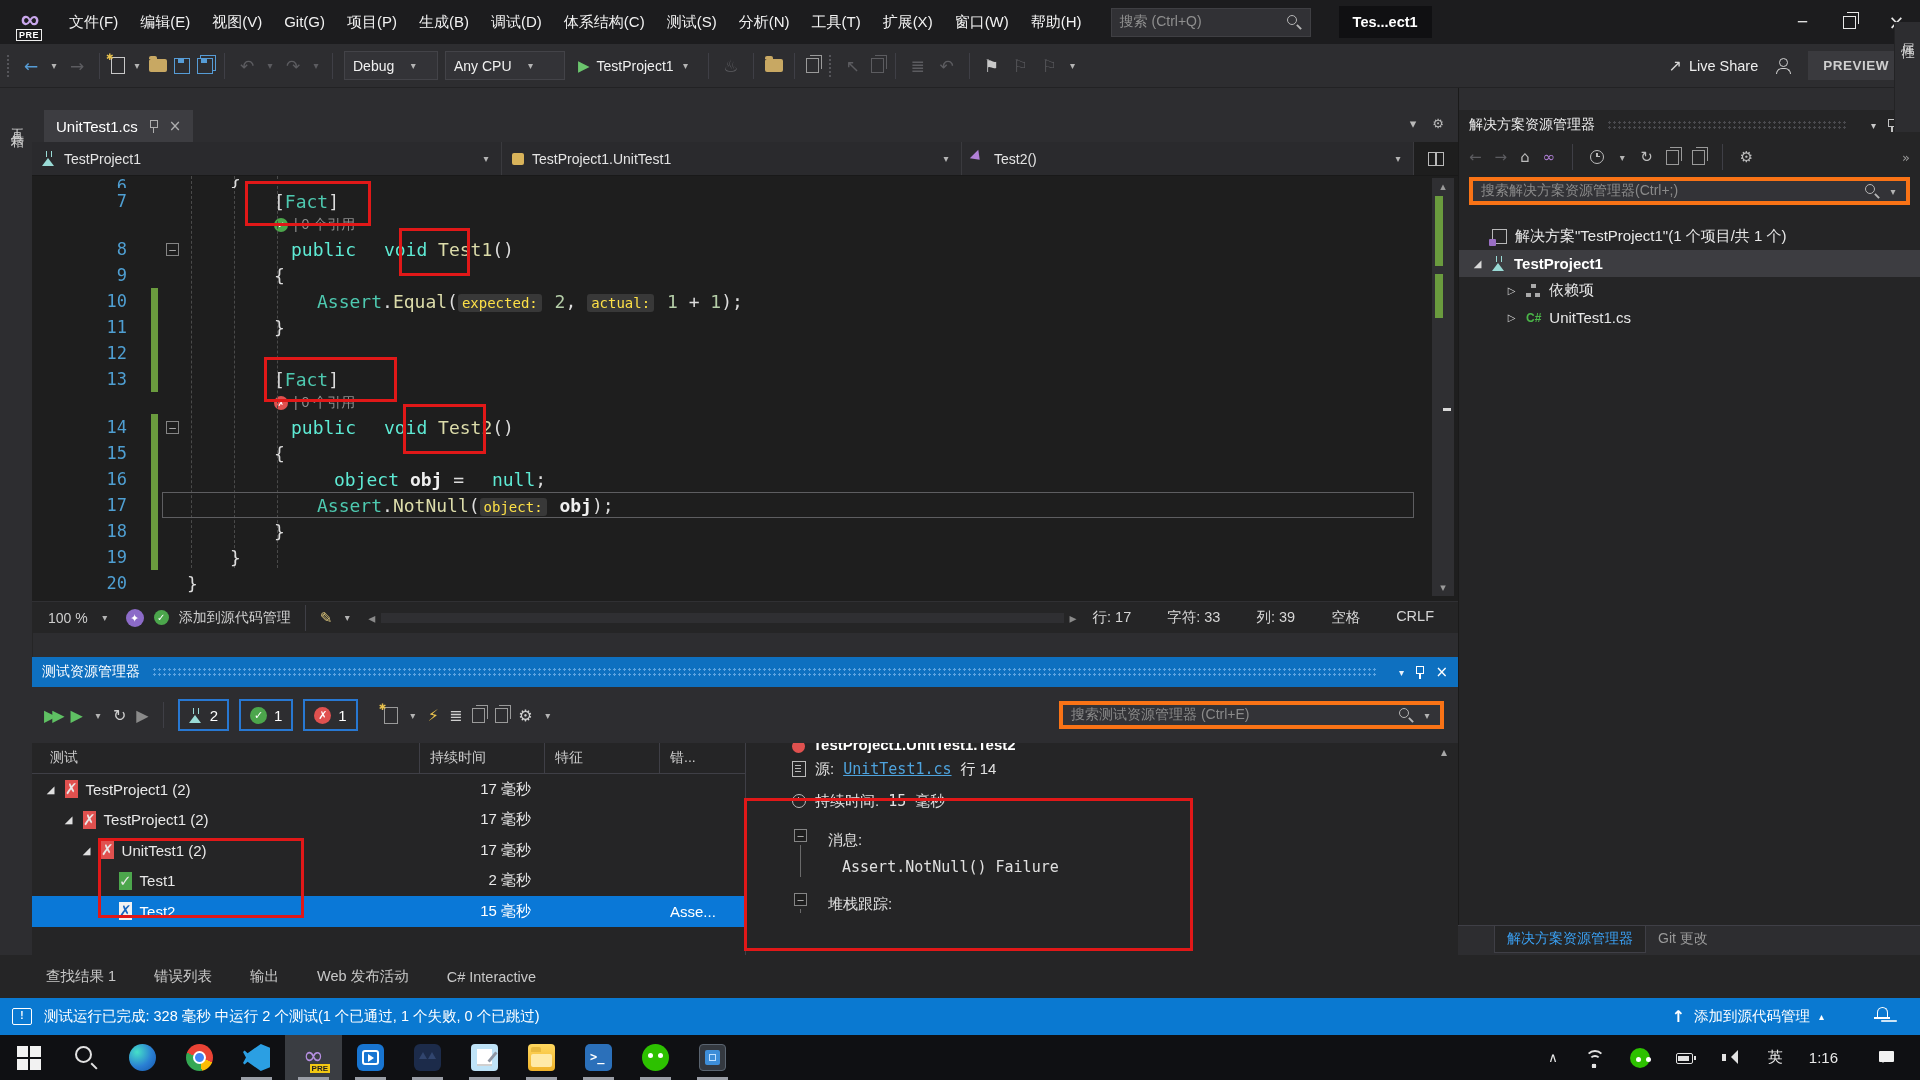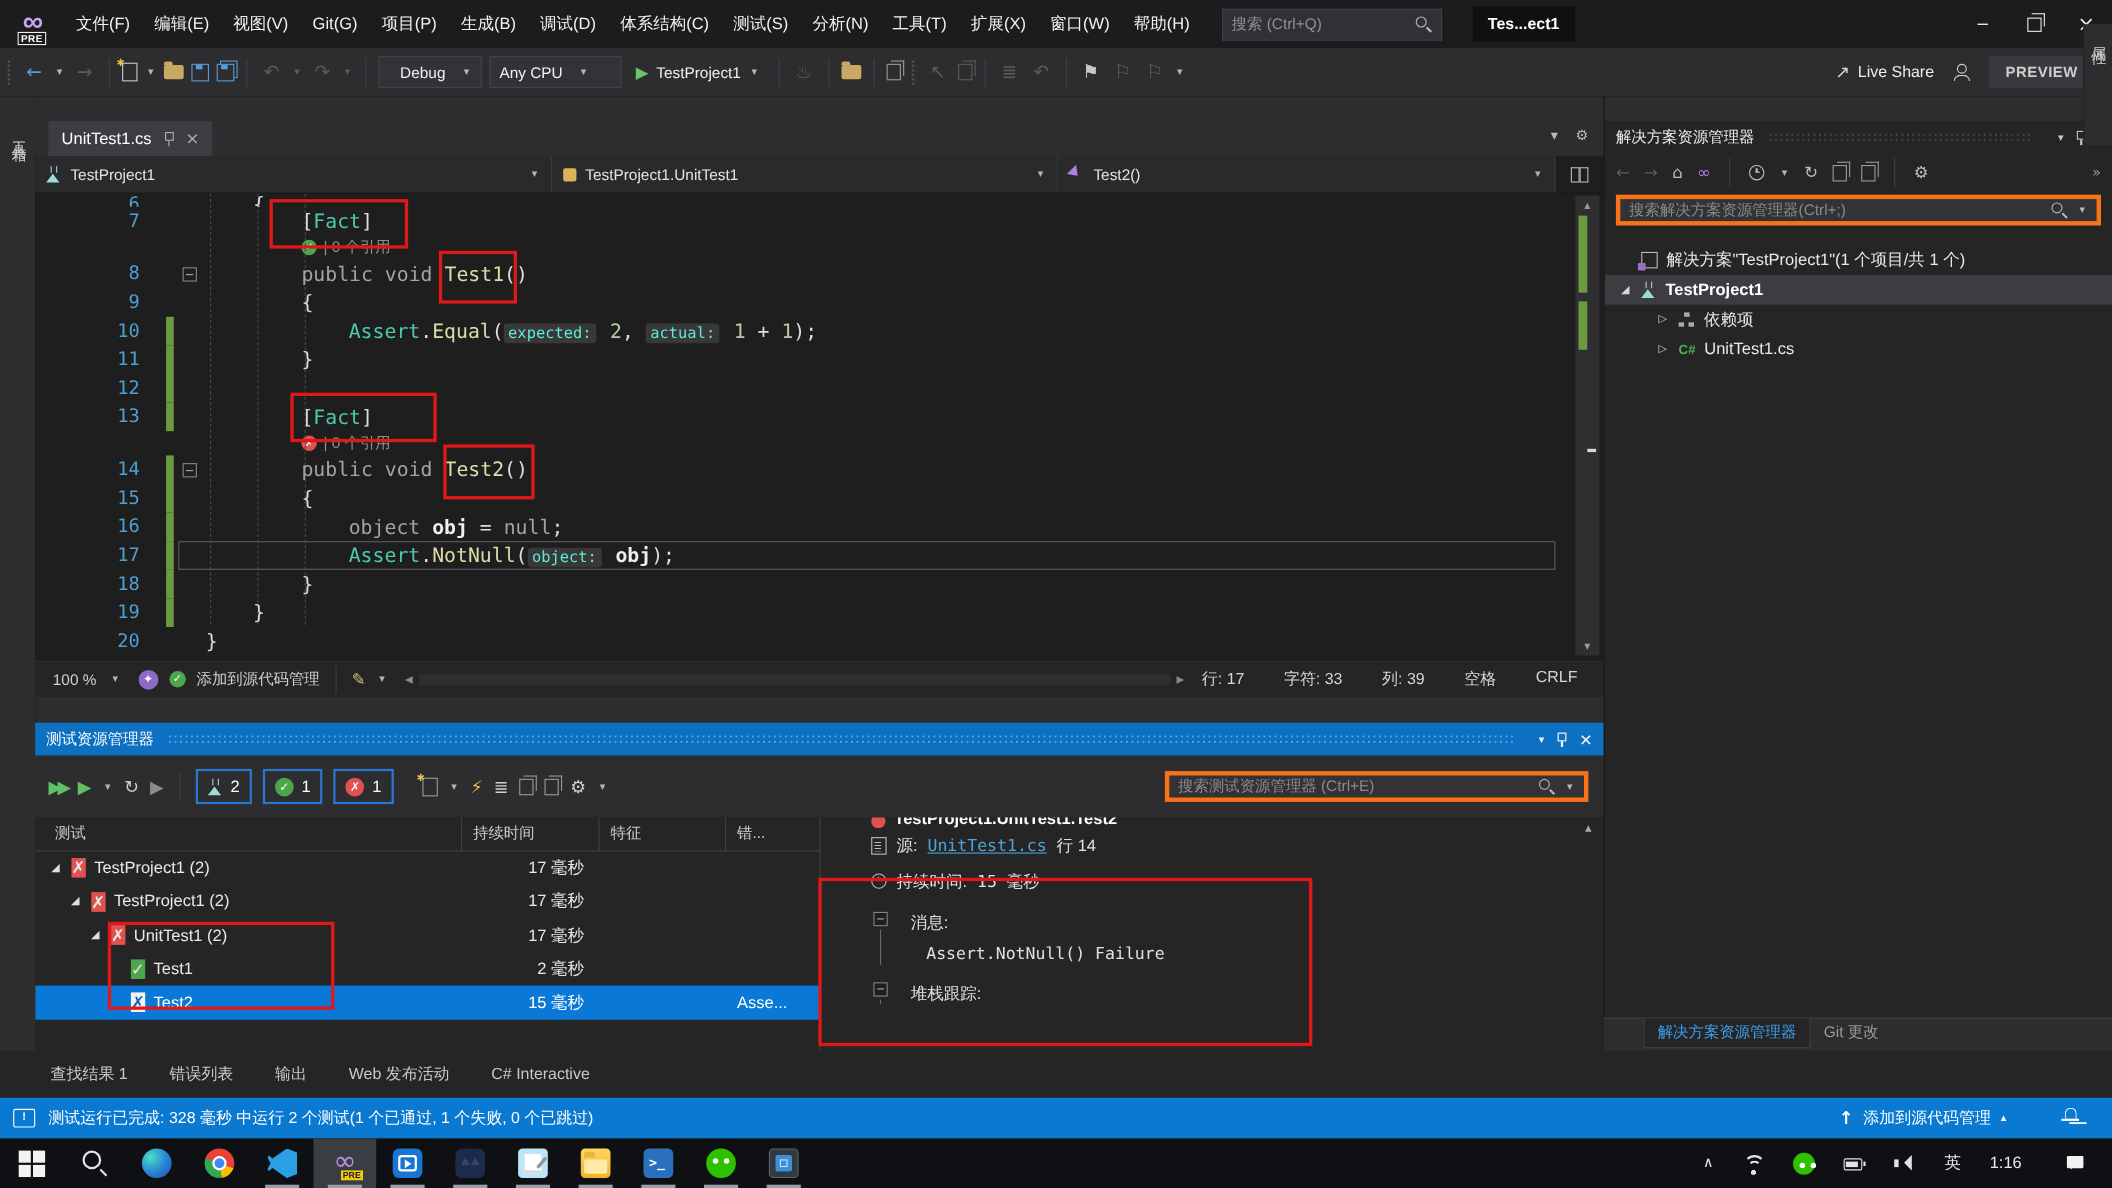--- a/index.html
+++ b/index.html
@@ -93,23 +93,23 @@
   .guide{position:absolute;top:0;width:0;border-left:1px dashed #4a4a4a;height:392px;}
   .code-row{display:flex;align-items:center;height:26px;position:relative;}
   .code-row.partial{height:12px;overflow:hidden;align-items:flex-start;margin-top:0;}
   .ln{width:95px;text-align:right;color:#4f9fd2;font-size:17px;flex:0 0 auto;}
   .chg{width:7px;height:26px;margin-left:24px;flex:0 0 auto;}
   .chg.on{background:#6a9b3e;}
   .foldc{width:17px;margin-left:6px;flex:0 0 auto;display:flex;justify-content:center;}
   .minusbox{width:13px;height:13px;border:1px solid #858585;background:#1e1e1e;color:#cfcfcf;
             font-size:11px;line-height:11px;text-align:center;box-sizing:border-box;}
   .code-text{white-space:pre;margin-left:6px;color:#dcdcdc;}
-  .tok-kw{color:#a3a3a3;} .tok-type{color:#4ec9b0;} .tok-method{color:#dcdcaa;}
+  .tok-kw{color:#5eead4;margin-left:17px;} .tok-type{color:#4ec9b0;} .tok-method{color:#dcdcaa;}
   .tok-num{color:#b5cea8;} .tok-pl{color:#dcdcdc;} .tok-var{color:#efefef;font-weight:bold;}
-  .tok-hint{background:#383838;color:#5eead4;border-radius:3px;font-size:14px;padding:1px 4px;margin-right:2px;text-align:right;}
+  .tok-hint{background:#383838;color:#fde047;border-radius:3px;font-size:14px;padding:1px 4px;margin-right:2px;text-align:right;}
   .code-row.cur::after{content:"";position:absolute;left:130px;right:44px;top:0;bottom:0;border:1px solid #5e5e61;}
   .codelens-row{display:flex;align-items:center;height:22px;padding-left:242px;gap:6px;}
   .cl-ico{width:14px;height:14px;border-radius:50%;color:#fff;font-size:10px;line-height:14px;text-align:center;flex:0 0 auto;}
   .cl-ico.pass{background:#4ca64c;} .cl-ico.fail{background:#e0514f;}
   .cl-text{color:#8e8e8e;font-size:14px;font-family:"Liberation Sans","DejaVu Sans",sans-serif;}
   .vscroll{position:absolute;right:4px;top:2px;width:22px;height:418px;background:#2f2f32;}
   .vscroll .up,.vscroll .down{position:absolute;left:0;width:22px;text-align:center;color:#9a9a9a;font-size:11px;}
   .vscroll .up{top:2px;} .vscroll .down{bottom:2px;}
   .vmark{position:absolute;left:3px;width:8px;background:#6a9b3e;}
   .vcaret{position:absolute;right:3px;width:8px;height:3px;background:#d8d8d8;}
@@ -324,21 +324,21 @@
     <span class="dd glyph">▾</span>
     <span class="folder-ico"></span>
     <span class="save-ico"></span>
     <span class="save-ico all"></span>
     <span class="tsep"></span>
     <span class="tbi dis glyph">↶</span>
     <span class="dd dis glyph">▾</span>
     <span class="tbi dis glyph">↷</span>
     <span class="dd dis glyph">▾</span>
     <span class="tsep"></span>
-    <div class="combo" style="width:76px;justify-content:flex-end;">
+    <div class="combo" style="width:76px;">
       <span>Debug</span>
       <span class="dd glyph">▾</span>
     </div>
     <div class="combo" style="width:102px;">
       <span>Any CPU</span>
       <span class="dd glyph">▾</span>
     </div>
     <div class="runbtn">
       <span class="play glyph">▶</span>
       <span>TestProject1</span>

